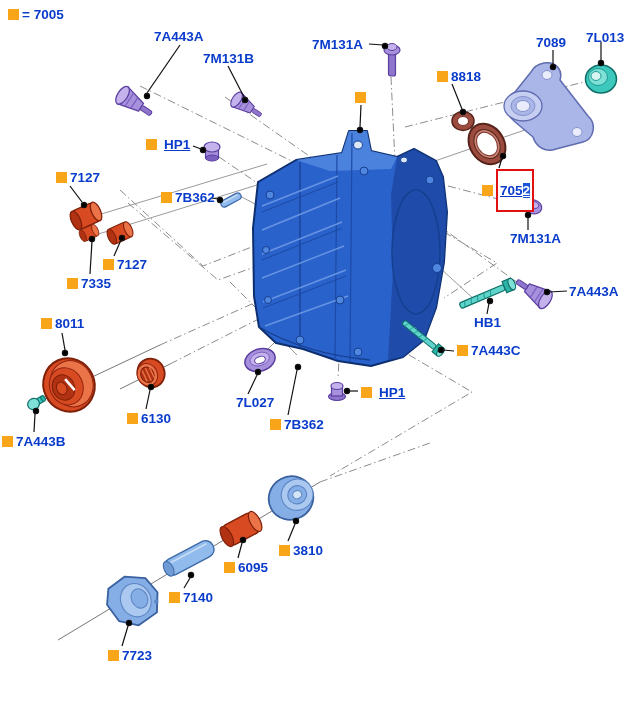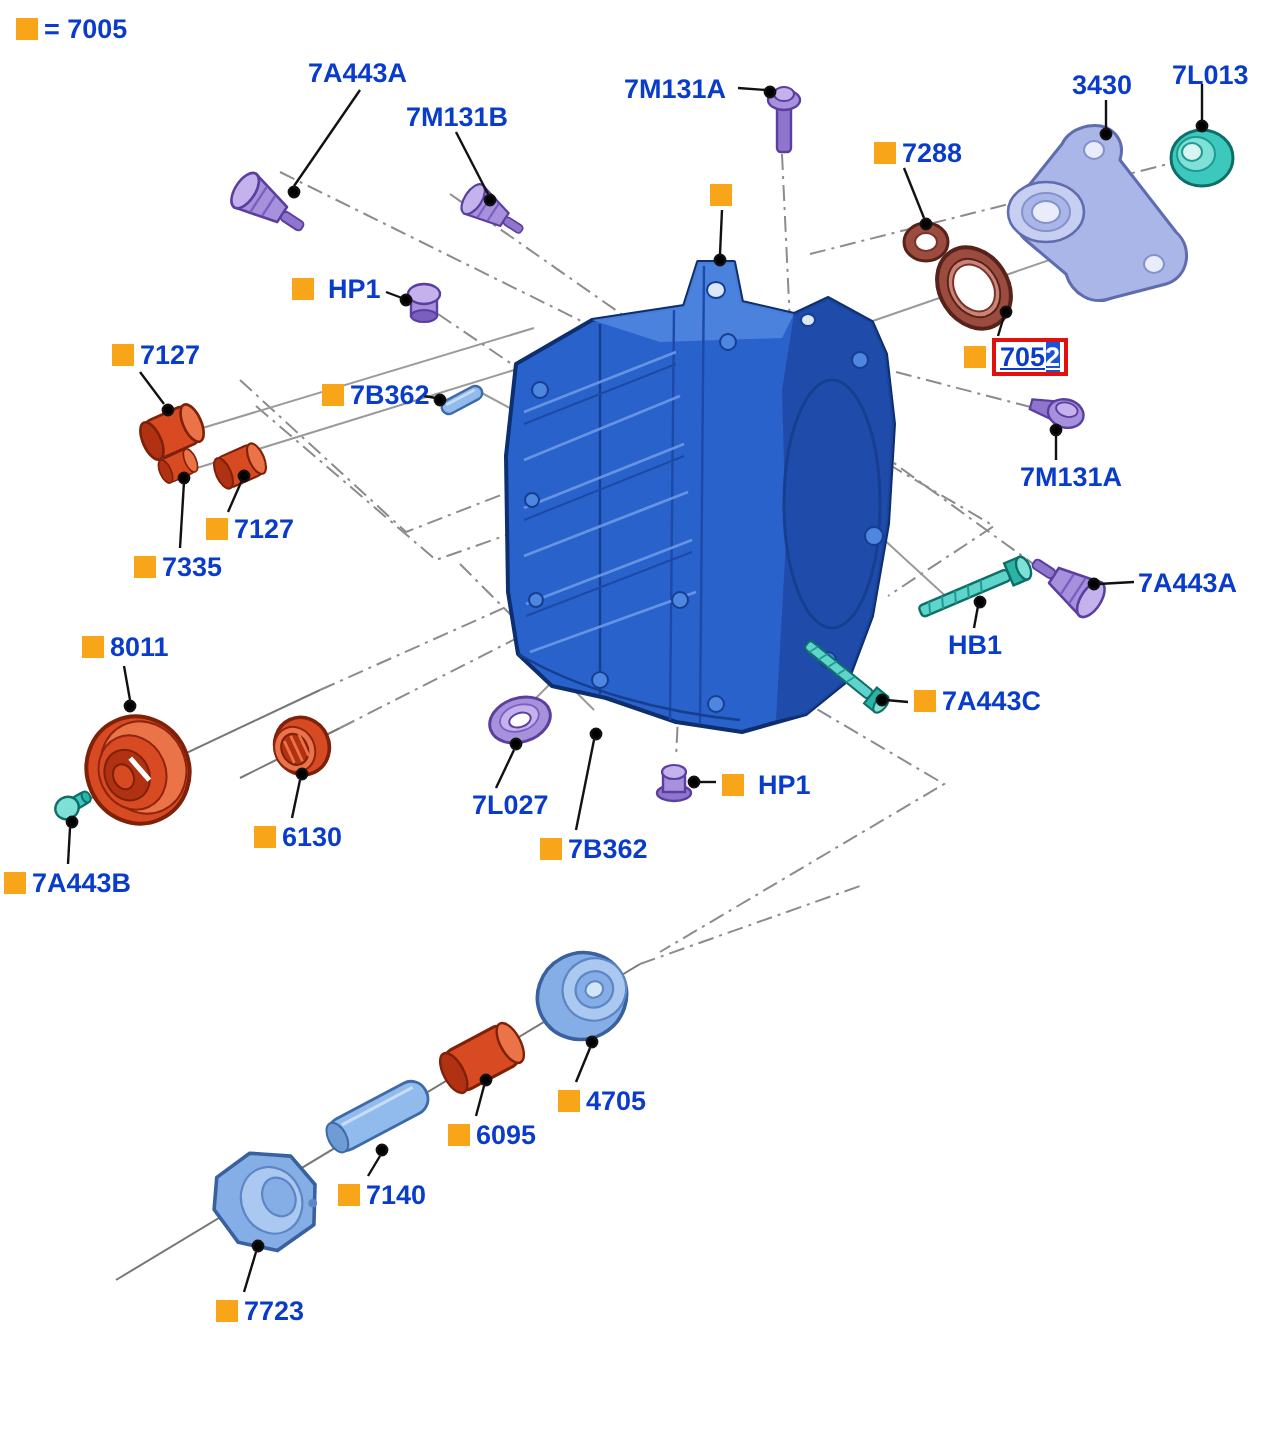--- a/index.html
+++ b/index.html
@@ -3,22 +3,22 @@
 <meta charset="utf-8">
 <style>
   html,body{margin:0;padding:0;background:#fff;}
   .stage{position:relative;width:642px;height:715px;background:#ffffff;overflow:hidden;
          font-family:"Liberation Sans",sans-serif;}
   .stage svg{position:absolute;left:0;top:0;}
   .lbl{position:absolute;display:flex;align-items:center;gap:3px;
        font:bold 13.5px "Liberation Sans",sans-serif;color:#0a3ccc;white-space:nowrap;cursor:pointer;}
   .sq{width:11px;height:11px;background:#f9a51a;display:inline-block;flex:none;}
   .sq.lone{position:absolute;}
-  .gap7{gap:7px;}
-  .redbox{border:2px solid #e31010;padding:0 2px;display:inline-flex;background:#fff;}
+  .gap7{gap:7px;text-decoration:underline;}
+  .redbox{border:2px solid #e31010;padding:12px 2px;display:inline-flex;background:#fff;}
   .u{text-decoration:underline;}
   .sel{background:#1a53d8;color:#ffffff;}
 </style>
 </head>
 <body>
 
 <div class="stage">
 
 <svg width="642" height="715" viewBox="0 0 642 715">
   <defs>
@@ -303,28 +303,28 @@
 <div class="lbl" style="left:154px;top:29px">
       <span>7A443A</span>
     </div>
 <div class="lbl" style="left:203px;top:51px">
       <span>7M131B</span>
     </div>
 <div class="lbl" style="left:312px;top:37px">
       <span>7M131A</span>
     </div>
 <div class="lbl" style="left:536px;top:35px">
-      <span>3430</span>
+      <span>7089</span>
     </div>
 <div class="lbl" style="left:586px;top:30px">
       <span>7L013</span>
     </div>
 <div class="lbl" style="left:437px;top:69px">
       <span class="sq"></span>
-      <span>7288</span>
+      <span>8818</span>
     </div>
 <div class="lbl gap7" style="left:146px;top:137px">
       <span class="sq"></span>
       <span>HP1</span>
     </div>
 <div class="lbl" style="left:56px;top:170px">
       <span class="sq"></span>
       <span>7127</span>
     </div>
 <div class="lbl" style="left:161px;top:190px">
@@ -377,21 +377,21 @@
 <div class="lbl" style="left:270px;top:417px">
       <span class="sq"></span>
       <span>7B362</span>
     </div>
 <div class="lbl" style="left:2px;top:434px">
       <span class="sq"></span>
       <span>7A443B</span>
     </div>
 <div class="lbl" style="left:279px;top:543px">
       <span class="sq"></span>
-      <span>4705</span>
+      <span>3810</span>
     </div>
 <div class="lbl" style="left:224px;top:560px">
       <span class="sq"></span>
       <span>6095</span>
     </div>
 <div class="lbl" style="left:169px;top:590px">
       <span class="sq"></span>
       <span>7140</span>
     </div>
 <div class="lbl" style="left:108px;top:648px">

